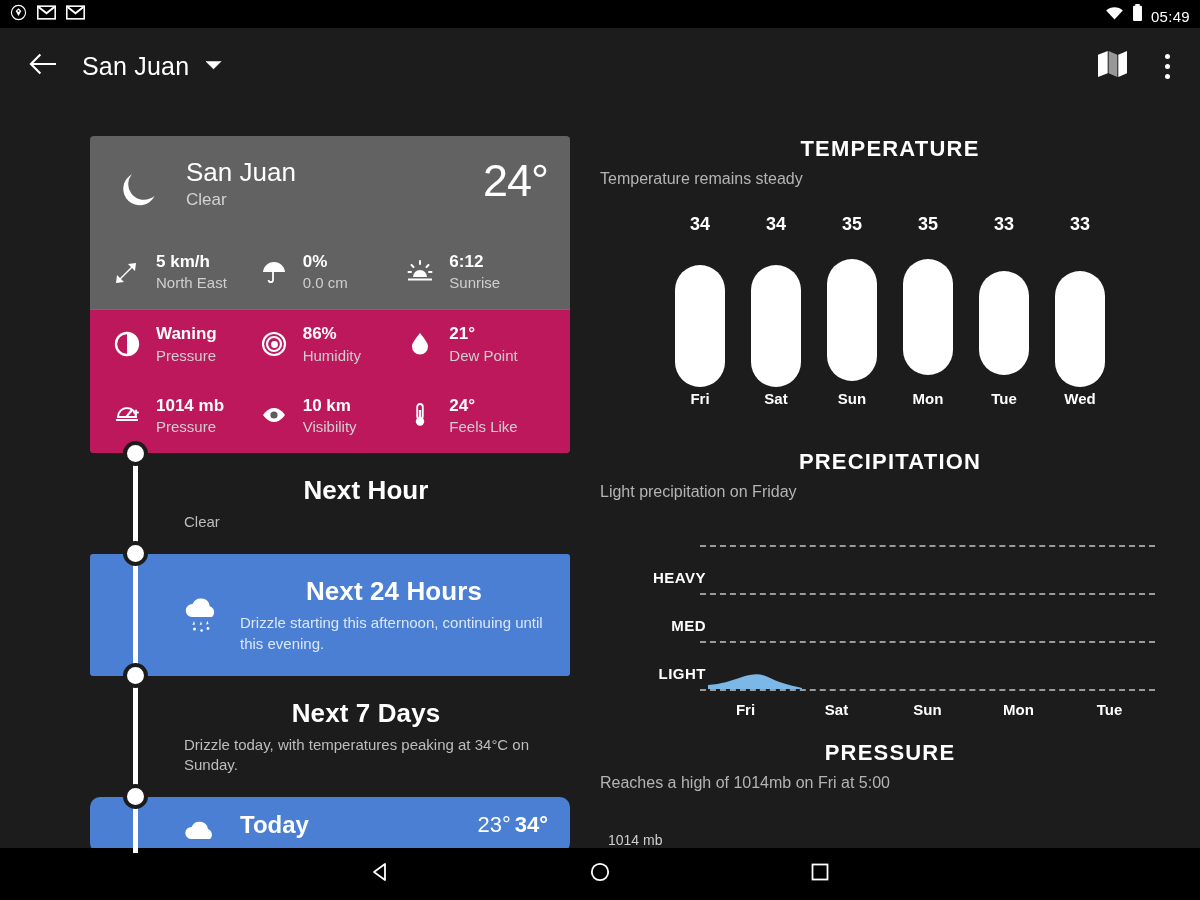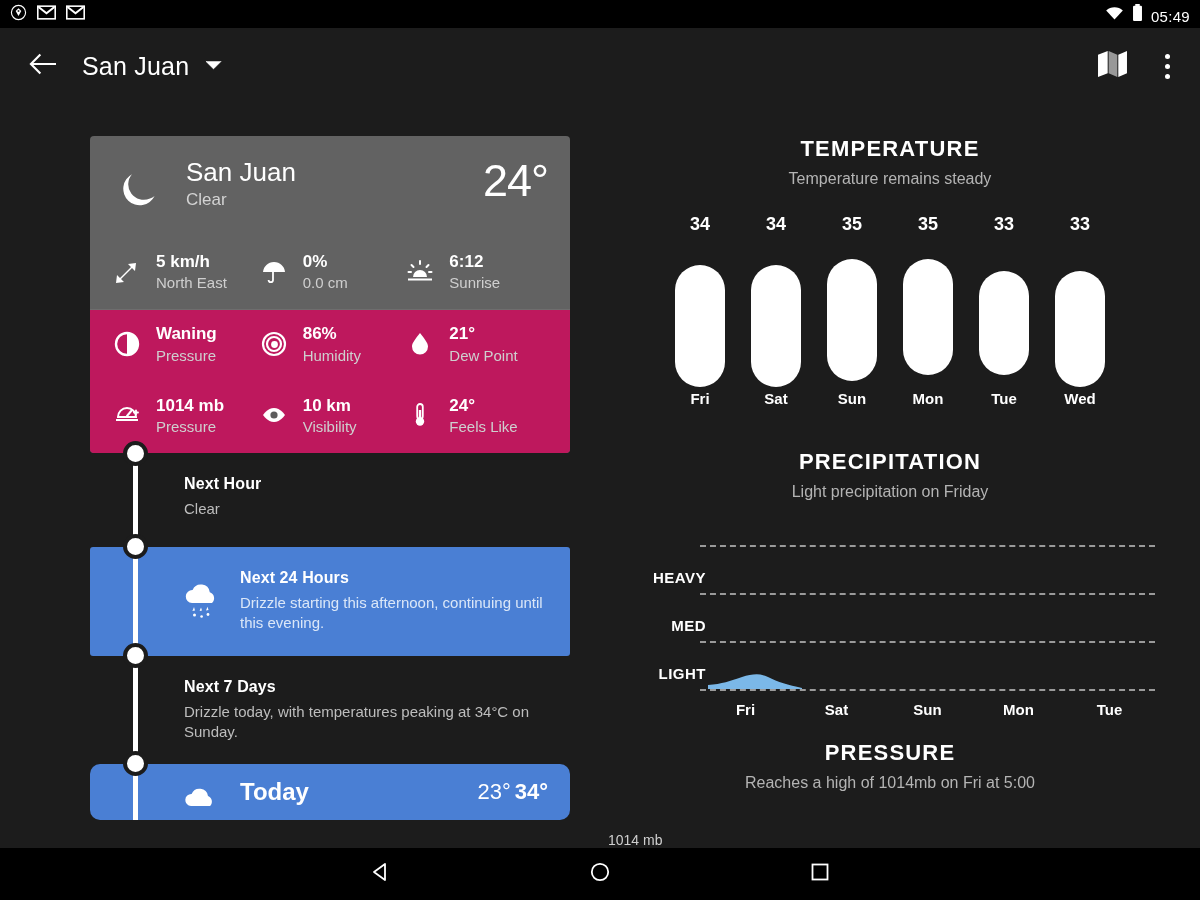--- a/index.html
+++ b/index.html
@@ -66,42 +66,42 @@
   }
   .tl-item { position: relative; min-height: 94px; padding: 22px 22px 22px 94px; }
   .tl-item.plain { background: #1c1c1c; }
   .tl-item.hl { background: #4a7fd4; border-radius: 3px; }
   .tl-dot {
     position: absolute; left: 33px; width: 25px; height: 25px; border-radius: 50%;
     background: #fff; border: 4px solid #1c1c1c; z-index: 3;
   }
   .tl-dot.top { top: -12px; }
   .tl-dot.bot { bottom: -12px; }
-  .tl-title { color: #fff; font-size: 16px; font-weight: 700; letter-spacing: .1px; }
+  .tl-title { color: #fff; font-size: 26px; font-weight: 700; letter-spacing: .1px; text-align: center; }
   .tl-sub { color: #bdbdbd; font-size: 15px; margin-top: 6px; line-height: 1.35; max-width: 350px; }
   .tl-item.hl .tl-sub { color: #dbe7f8; }
   .tl-ico { position: absolute; left: 112px; top: 50%; transform: translate(-50%,-50%);
             width: 48px; height: 48px; display:flex; align-items:center; justify-content:center; z-index:2;}
   .tl-item.hl .tl-title, .tl-item.hl .tl-sub { margin-left: 56px; }
 
   .today-card {
     background: #4a7fd4; border-radius: 10px; position: relative;
     height: 56px; padding: 0 22px 0 150px; display: flex; align-items: center;
     overflow: hidden;
   }
   .today-label { color:#fff; font-size: 24px; font-weight: 700; }
   .today-temps { margin-left: auto; color:#fff; font-size: 22px; font-weight: 700; }
   .today-temps .lo { font-weight: 400; margin-right: 4px; }
   .today-ico { position:absolute; left: 112px; top: 34px; transform: translate(-50%,-50%); width:48px;height:48px;
                display:flex;align-items:center;justify-content:center;}
 
   
   .right-col { position: absolute; left: 600px; top: 136px; width: 580px; }
   .sec-title { color:#fff; font-size: 22px; font-weight: 700; letter-spacing: 1.2px; text-align: center; }
-  .sec-sub { color:#b4b4b4; font-size: 16px; text-align:center; margin-top: 8px; }
+  .sec-sub { color:#b4b4b4; font-size: 16px; text-align:left; margin-top: 8px; }
 
   
   .temp-chart { margin-top: 26px; display: flex; justify-content: center; gap: 26px; }
   .tbar-col { width: 50px; display:flex; flex-direction: column; align-items:center; }
   .tbar-hi, .tbar-lo { color:#fff; font-size: 18px; font-weight: 700; }
   .tbar-track { width: 50px; height: 112px; display:flex; align-items:flex-start; margin: 5px 0; }
   .tbar { width: 50px; background:#fff; border-radius: 25px; }
   .tbar-day { color:#fff; font-size:15px; font-weight:700; margin-top: 12px; }
 
   

